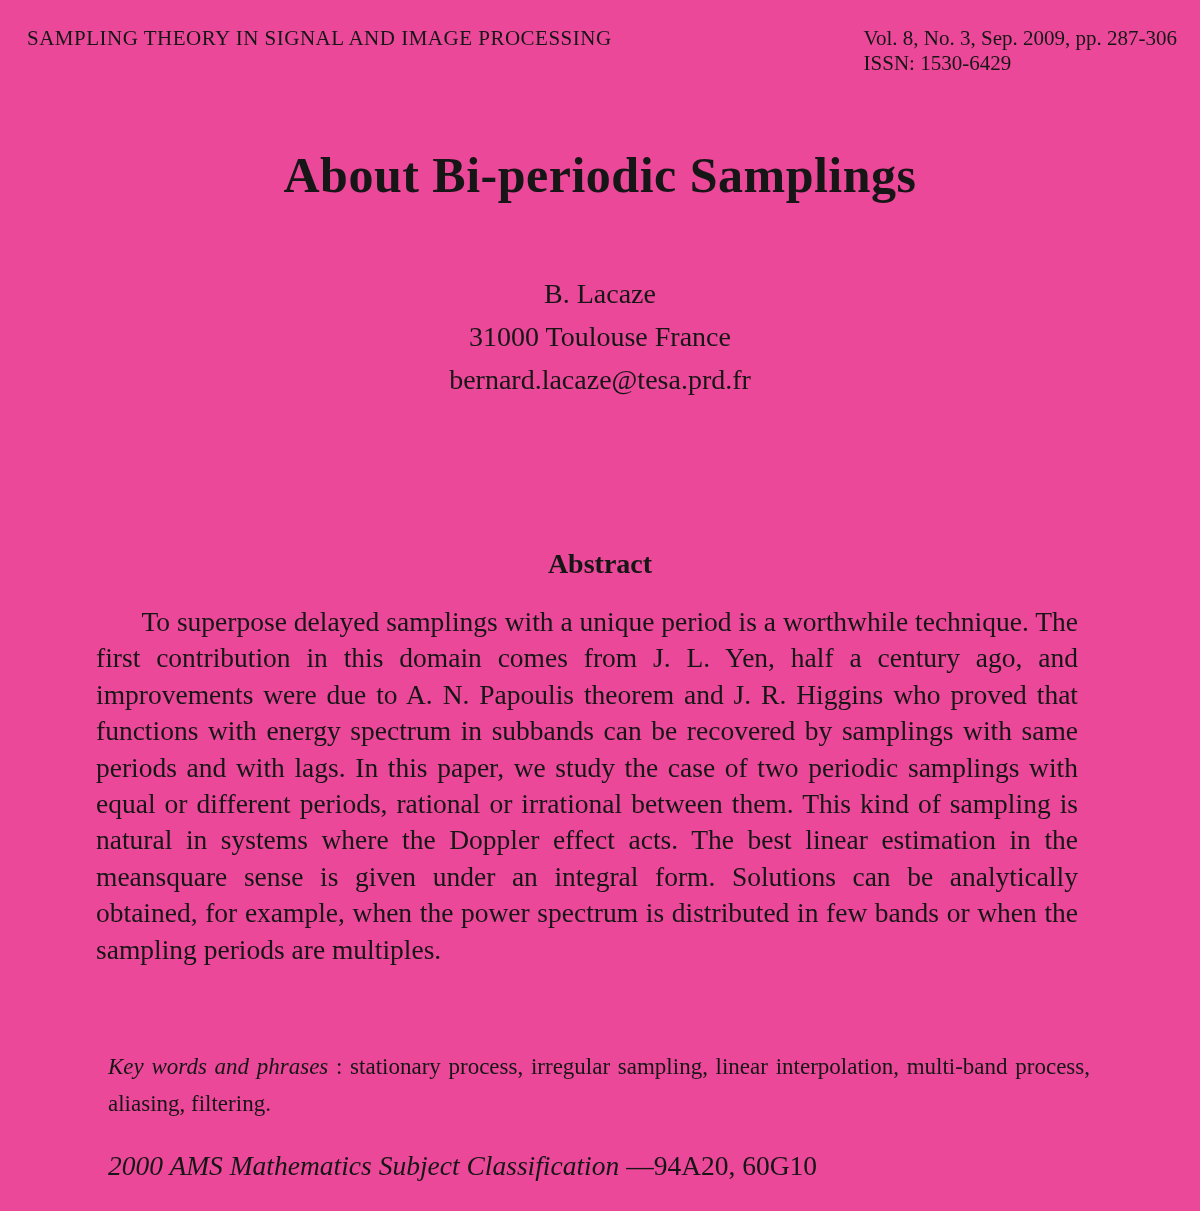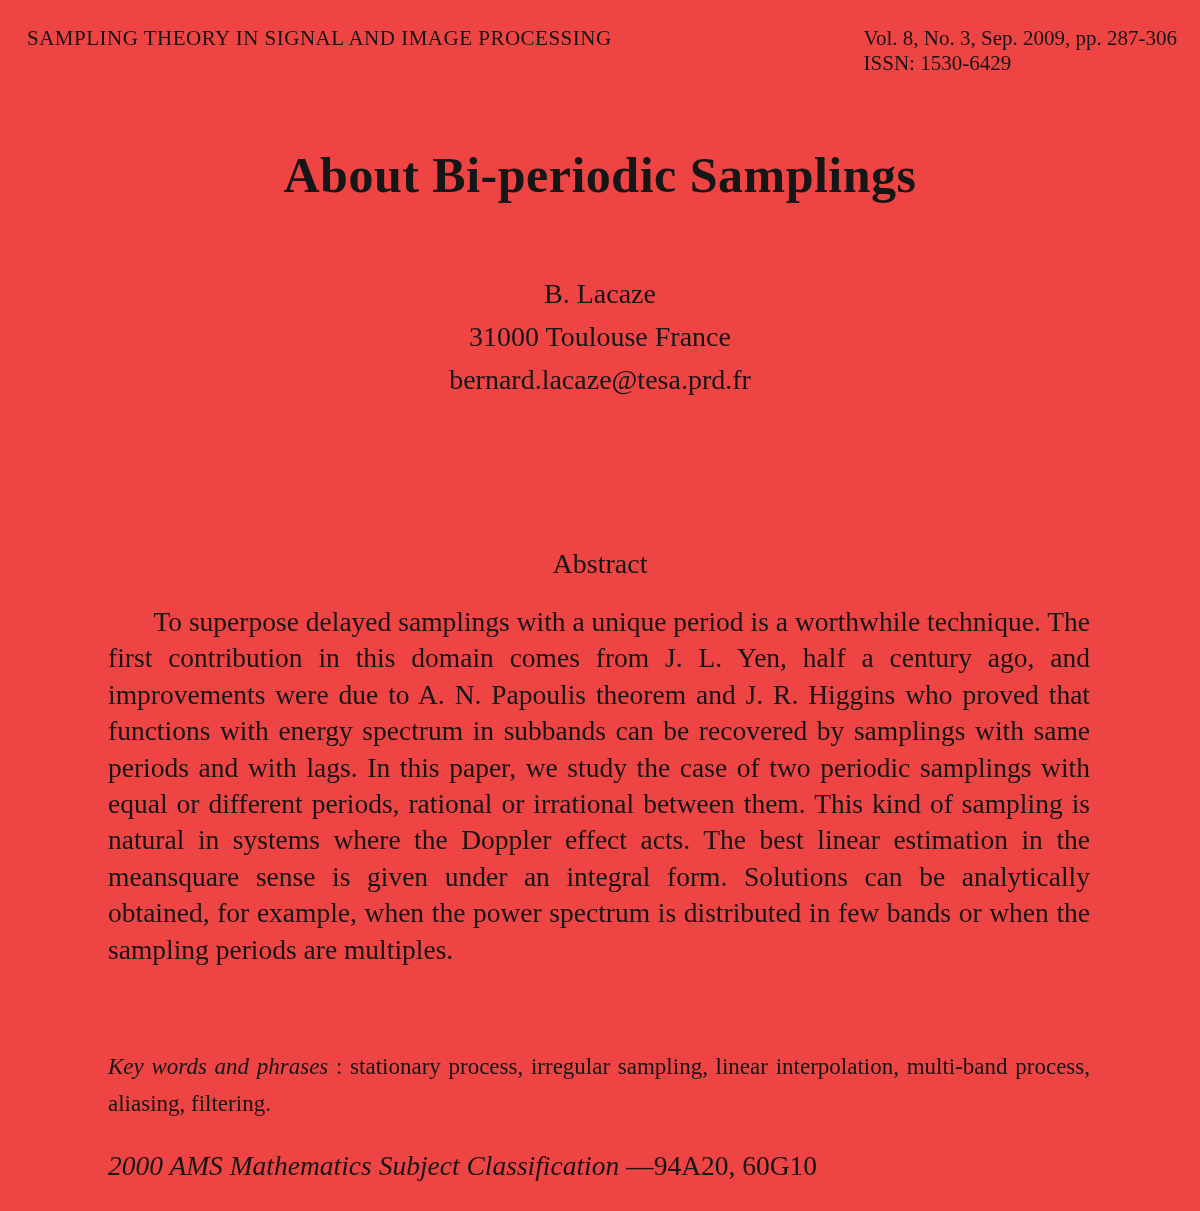--- a/index.html
+++ b/index.html
@@ -5,21 +5,21 @@
   html, body {
     margin: 0;
     padding: 0;
     background: #e8e8e8;
   }
   .page {
     position: relative;
     width: 1200px;
     height: 1211px;
     margin: 0 auto;
-    background: #ef4444;
+    background: #ec4899;
     color: #161616;
     font-family: "Liberation Serif", "DejaVu Serif", serif;
     overflow: hidden;
     box-sizing: border-box;
   }
 
   
   .journal-header {
     position: absolute;
     top: 26px;
@@ -64,27 +64,27 @@
   }
 
   
   .abstract-heading {
     position: absolute;
     top: 548px;
     left: 0;
     width: 100%;
     text-align: center;
     font-size: 28px;
-    font-weight: normal;
+    font-weight: bold;
     margin: 0;
   }
   .abstract-body {
     position: absolute;
     top: 604px;
-    left: 108px;
+    left: 96px;
     width: 982px;
     font-size: 27.5px;
     line-height: 36.4px;
     text-align: justify;
     text-indent: 1.65em;
     margin: 0;
   }
 
   
   .keywords {

